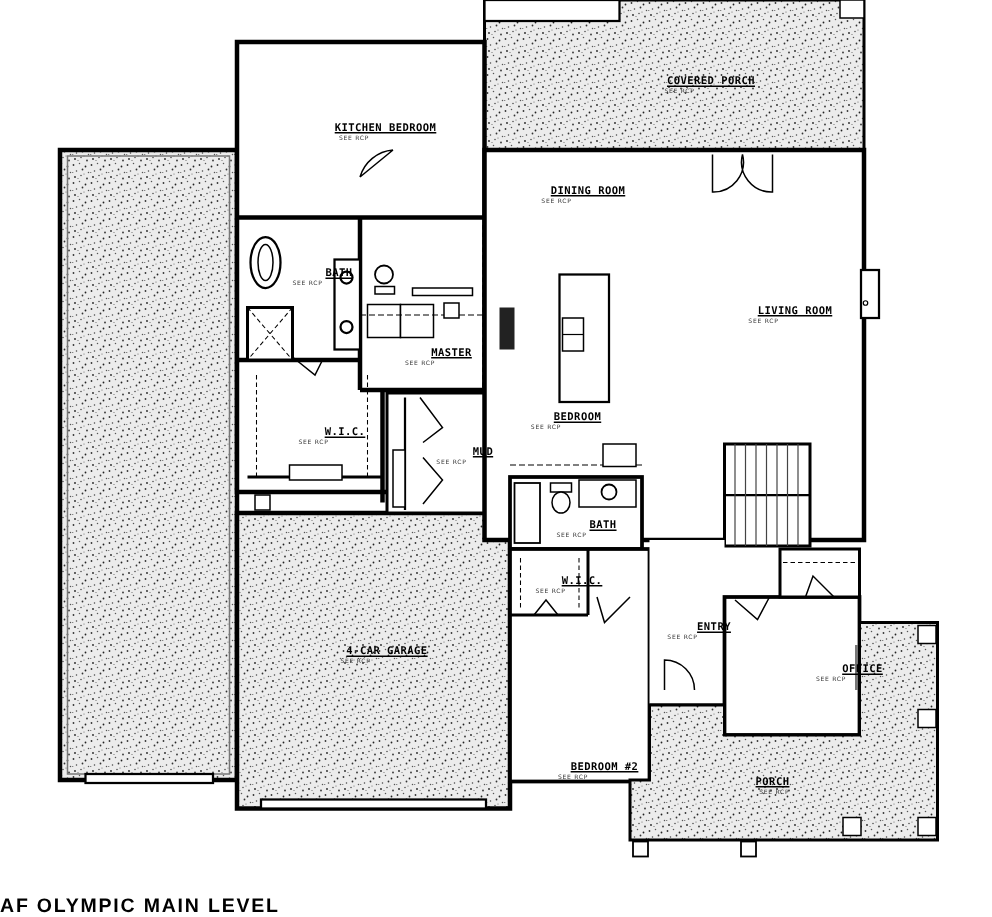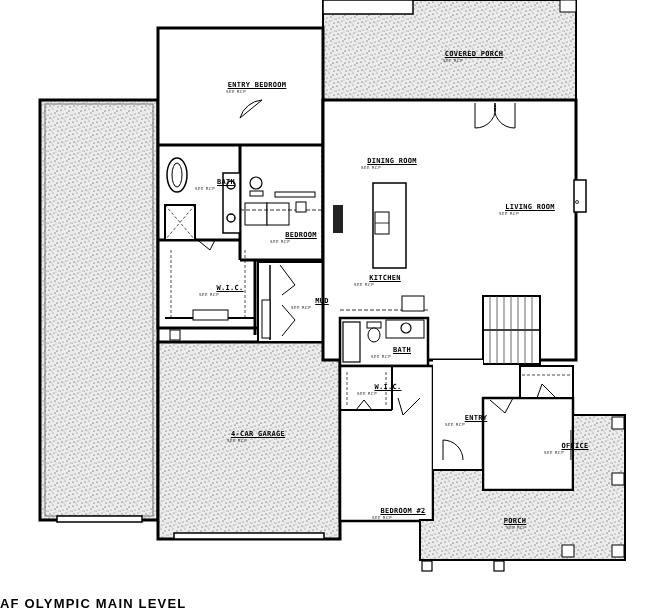--- a/index.html
+++ b/index.html
@@ -166,45 +166,45 @@
     <rect x="612" y="417" width="12" height="12" fill="#fff" stroke="#000" stroke-width="1"></rect>
     <rect x="612" y="473" width="12" height="12" fill="#fff" stroke="#000" stroke-width="1"></rect>
     <rect x="612" y="545" width="12" height="12" fill="#fff" stroke="#000" stroke-width="1"></rect>
     <rect x="562" y="545" width="12" height="12" fill="#fff" stroke="#000" stroke-width="1"></rect>
     <rect x="422" y="561" width="10" height="10" fill="#fff" stroke="#000" stroke-width="1.2"></rect>
     <rect x="494" y="561" width="10" height="10" fill="#fff" stroke="#000" stroke-width="1.2"></rect>
   </g>
 </svg>
 
 <div class="lbl" style="left:236px;top:82px;">
-  <span class="name">ENTRY BEDROOM</span>
+  <span class="name">KITCHEN BEDROOM</span>
   <span class="sub">SEE RCP</span>
 </div>
 <div class="lbl" style="left:453px;top:51px;">
   <span class="name">COVERED PORCH</span>
   <span class="sub">SEE RCP</span>
 </div>
-<div class="lbl" style="left:371px;top:158px;">
+<div class="lbl" style="left:371px;top:124px;">
   <span class="name">DINING ROOM</span>
   <span class="sub">SEE RCP</span>
 </div>
 <div class="lbl" style="left:509px;top:204px;">
   <span class="name">LIVING ROOM</span>
   <span class="sub">SEE RCP</span>
 </div>
 <div class="lbl" style="left:205px;top:179px;">
   <span class="name">BATH</span>
   <span class="sub">SEE RCP</span>
 </div>
 <div class="lbl" style="left:280px;top:232px;">
+  <span class="name">MASTER</span>
+  <span class="sub">SEE RCP</span>
+</div>
+<div class="lbl" style="left:364px;top:275px;">
   <span class="name">BEDROOM</span>
-  <span class="sub">SEE RCP</span>
-</div>
-<div class="lbl" style="left:364px;top:275px;">
-  <span class="name">KITCHEN</span>
   <span class="sub">SEE RCP</span>
 </div>
 <div class="lbl" style="left:209px;top:285px;">
   <span class="name">W.I.C.</span>
   <span class="sub">SEE RCP</span>
 </div>
 <div class="lbl" style="left:301px;top:298px;">
   <span class="name">MUD</span>
   <span class="sub">SEE RCP</span>
 </div>

